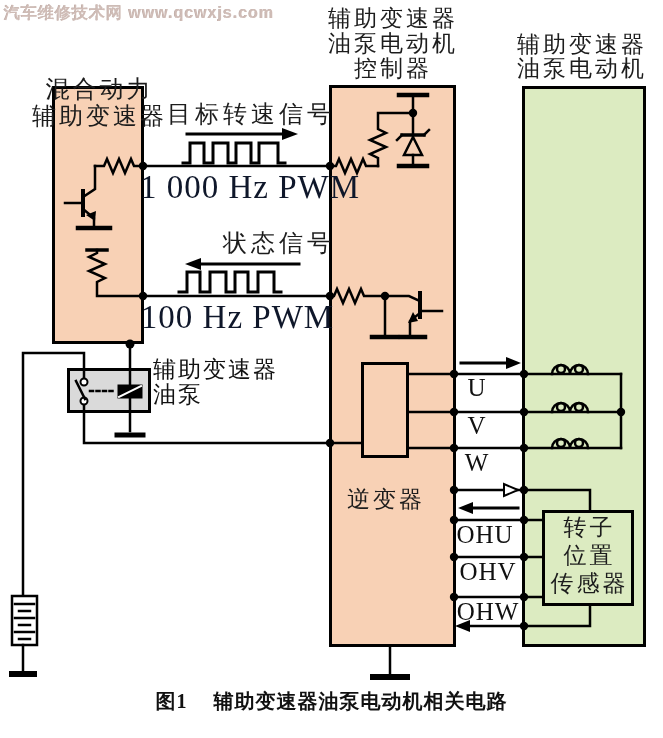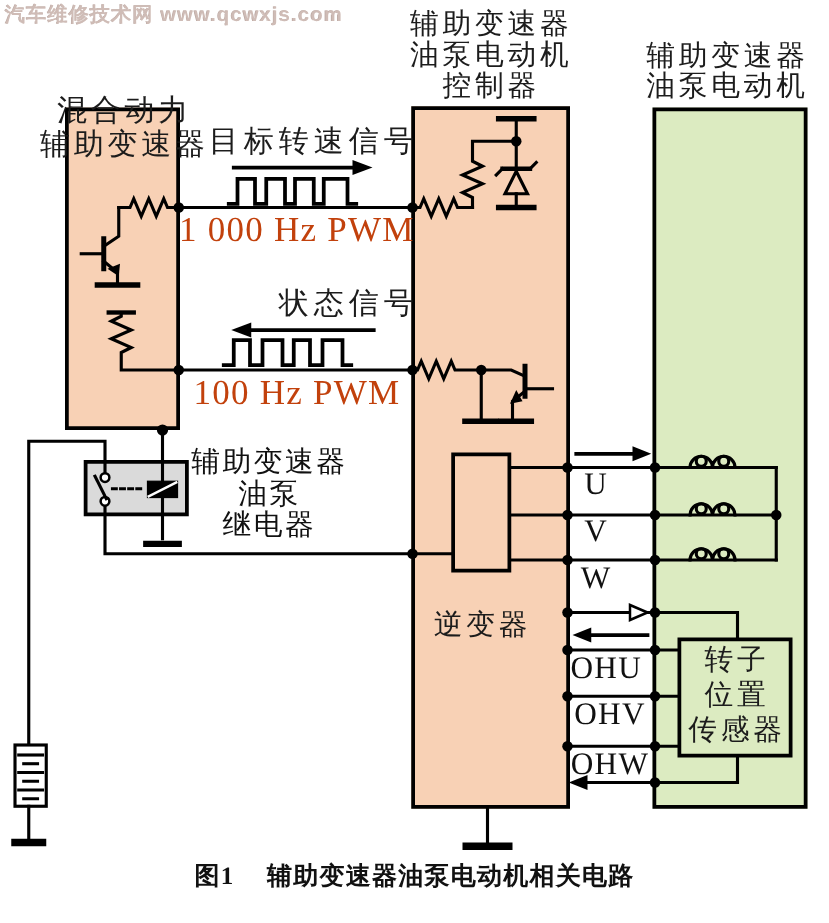--- a/index.html
+++ b/index.html
@@ -1,29 +1,29 @@
 <!DOCTYPE html>
 <html><head>
 <meta charset="utf-8">
 <style>
   html,body{margin:0;padding:0;background:#ffffff;}
   body{width:663px;height:738px;position:relative;overflow:hidden;
        font-family:"Liberation Serif","DejaVu Serif",serif;color:#111;}
   .abs{position:absolute;box-sizing:border-box;}
   .block{border:3px solid #000;z-index:1;}
-  .lbl{z-index:10;line-height:1.04;white-space:nowrap;text-align:center;}
+  .lbl{z-index:10;line-height:1.04;white-space:nowrap;}
   .cjk{letter-spacing:3px;color:#1c1c1c;}
   .center{text-align:center;}
   #svg-layer{position:absolute;left:0;top:0;z-index:5;}
   #watermark{left:4px;top:5px;font-size:16px;font-weight:bold;letter-spacing:1px;
              color:#cfbcb6;text-shadow:1px 1px 0 #fff,-0.5px -0.5px 0 #b9a6a0;
              font-family:"Liberation Sans","DejaVu Sans",sans-serif;}
   .title{font-size:23px;}
   .sig{font-size:24px;letter-spacing:4px;text-align:right;}
-  .freq{font-size:28px;letter-spacing:1px;color:#c2410c;}
+  .freq{font-size:33px;letter-spacing:1px;color:#0f172a;}
   .phase{font-size:25px;letter-spacing:1px;}
   #relay-label{left:153px;top:357px;font-size:23px;letter-spacing:2px;line-height:25px;}
   #caption{left:0;top:691px;width:663px;font-size:20px;font-weight:bold;letter-spacing:1px;}
   #caption .gap{display:inline-block;width:26px;}
 </style>
 </head>
 <body>
 
 <div class="abs block" id="left-block" style="left:52px;top:86px;width:92px;height:258px;background:#f8d1b5;"></div>
 <div class="abs block" id="mid-block" style="left:329px;top:85px;width:127px;height:562px;background:#f8d1b5;"></div>
@@ -203,21 +203,20 @@
 
 <div class="abs lbl cjk sig center" style="left:140px;top:102px;width:195px;">目标转速信号</div>
 <div class="abs lbl freq center" style="left:140px;top:170px;width:195px;">1 000 Hz PWM</div>
 
 <div class="abs lbl cjk sig center" style="left:140px;top:231px;width:195px;">状态信号</div>
 <div class="abs lbl freq center" style="left:140px;top:300px;width:195px;">100 Hz PWM</div>
 
 <div class="abs lbl" id="relay-label">
   <div>辅助变速器</div>
   <div>油泵</div>
-  <div>继电器</div>
 </div>
 
 <div class="abs lbl cjk center" style="left:336px;top:460px;width:100px;font-size:23px;margin-top:28px;">逆变器</div>
 
 <div class="abs lbl phase center" style="left:461px;top:375px;width:32px;">U</div>
 <div class="abs lbl phase center" style="left:461px;top:413px;width:32px;">V</div>
 <div class="abs lbl phase center" style="left:461px;top:450px;width:32px;">W</div>
 
 <div class="abs lbl phase center" style="left:449px;top:522px;width:72px;">OHU</div>
 <div class="abs lbl phase center" style="left:452px;top:559px;width:72px;">OHV</div>

